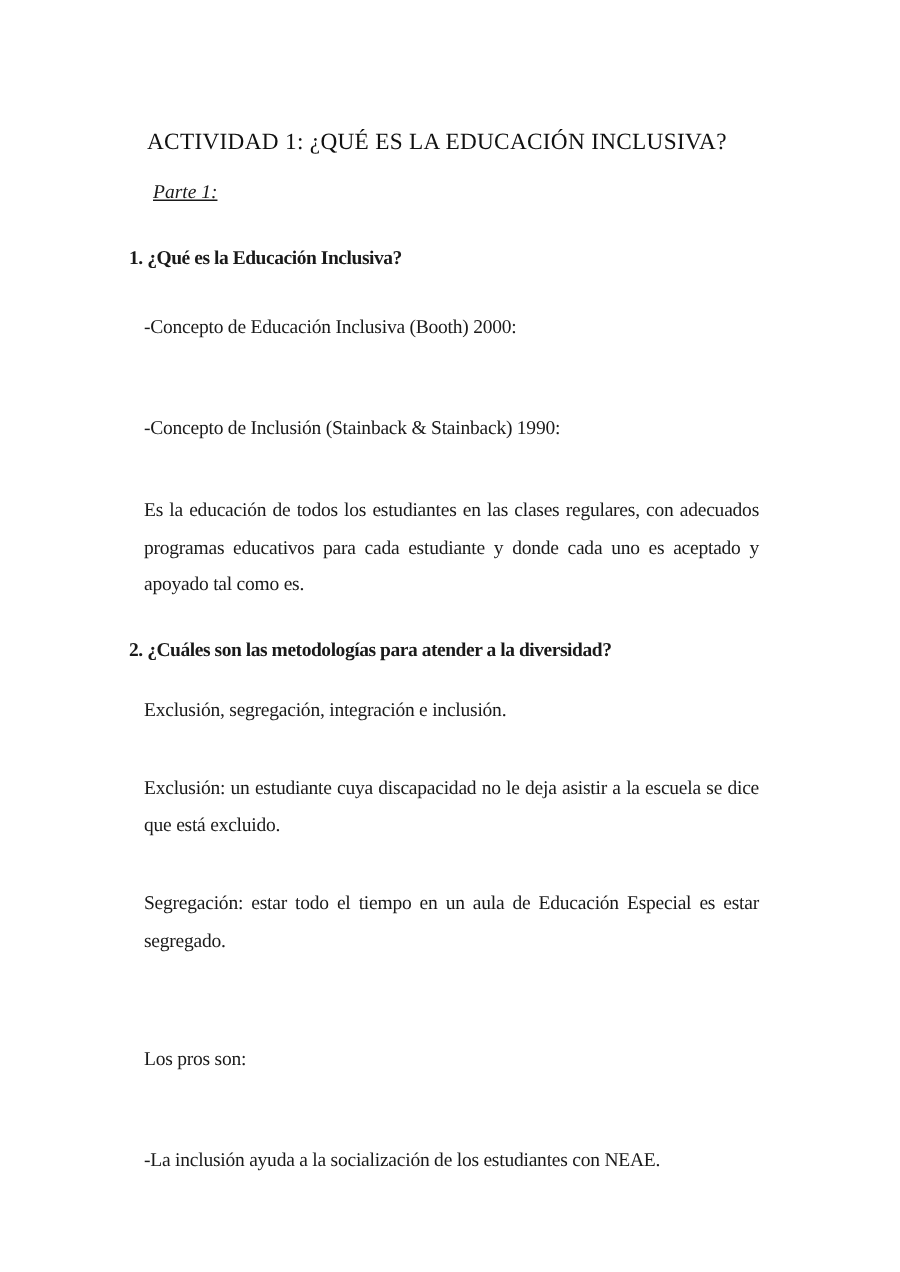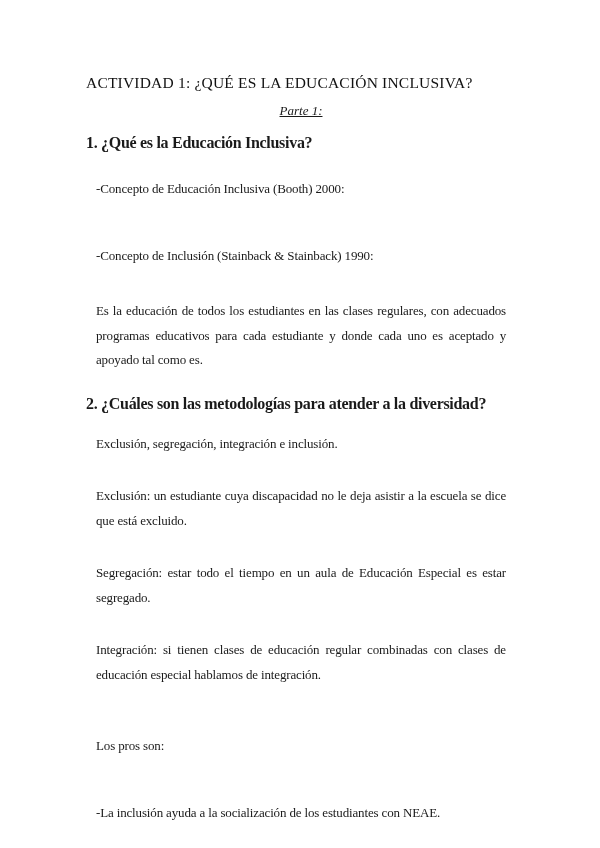--- a/index.html
+++ b/index.html
@@ -18,37 +18,36 @@
     .page {
       position: absolute;
       left: 86px;
       top: 72px;
       width: 430px;
     }
     .title {
       font-size: 15.5px;
       font-weight: normal;
       letter-spacing: 0.2px;
-      margin: 0;
+      margin: 12px;
       height: 22px;
       line-height: 22px;
       color: #111;
     }
     .part {
       font-size: 13px;
       font-style: italic;
       text-decoration: underline;
-      margin: 4px;
+      margin: 16px;
       margin-top: 7px;
       line-height: 20px;
       height: 20px;
-      text-align: center;
     }
     .q {
-      font-size: 16px;
+      font-size: 13px;
       font-weight: bold;
       margin: 0;
       line-height: 20px;
       letter-spacing: -0.3px;
     }
     p.t {
       font-size: 13px;
       margin: 10px;
       line-height: 24.5px;
       text-align: justify;
@@ -77,21 +76,20 @@
   <div class="gap-m"></div>
 
   <div class="q">2. ¿Cuáles son las metodologías para atender a la diversidad?</div>
   <div class="gap-s"></div>
   <p class="t">Exclusión, segregación, integración e inclusión.</p>
   <div class="gap-s"></div>
   <p class="t">Exclusión: un estudiante cuya discapacidad no le deja asistir a la escuela se dice que está excluido.</p>
   <div class="gap-s"></div>
   <p class="t">Segregación: estar todo el tiempo en un aula de Educación Especial es estar segregado.</p>
   <div class="gap-s"></div>
-  <p class="t">Integración: si tienen clases de educación regular combinadas con clases de educación especial hablamos de integración.</p>
   <div class="gap-s"></div>
   <div class="gap-s"></div>
 
   <div class="gap-m"></div>
   <p class="t">Los pros son:</p>
   <div class="gap-m"></div>
   <div class="gap-m"></div>
   <p class="t">-La inclusión ayuda a la socialización de los estudiantes con NEAE.</p>
 </div>
 

